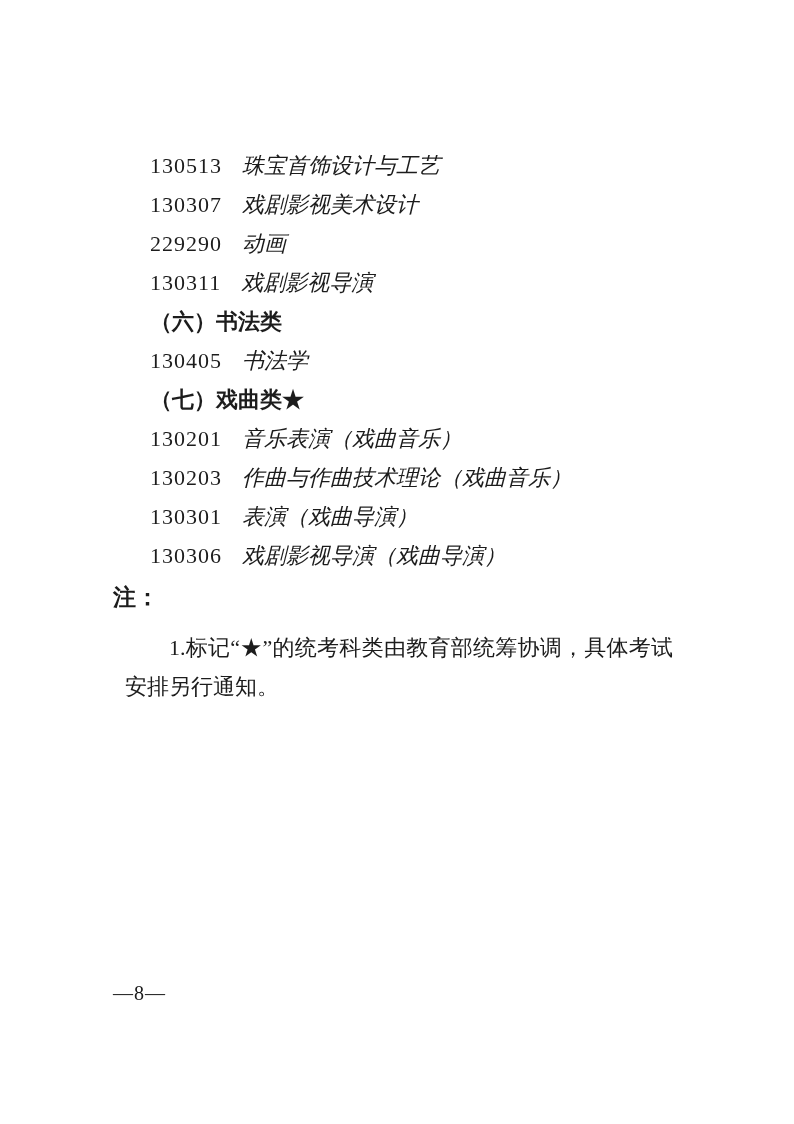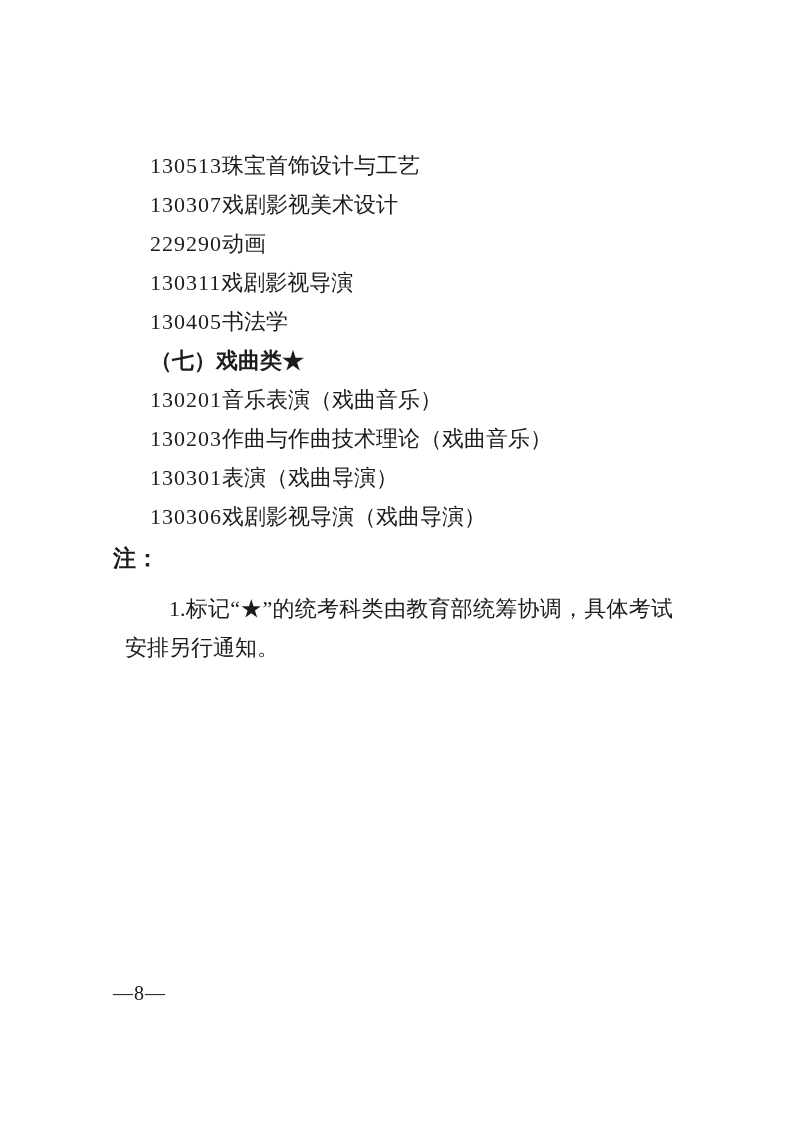--- a/index.html
+++ b/index.html
@@ -33,20 +33,22 @@
   }
   .major-list .line.major {
     padding-left: 37px;
     font-weight: normal;
   }
   .major-list .line.section {
     padding-left: 37px;
     font-weight: bold;
   }
   .major-list .name {
+    margin-left: 20px;
+    font-style: italic;
   }
   .notes {
     margin-top: 3px;
   }
   .notes-heading {
     font-size: 23px;
     font-weight: bold;
     height: 39px;
     line-height: 39px;
   }
@@ -77,20 +79,23 @@
       </div>
       <div class="line major">
         <span class="code">130307</span><span class="name">戏剧影视美术设计</span>
       </div>
       <div class="line major">
         <span class="code">229290</span><span class="name">动画</span>
       </div>
       <div class="line major">
         <span class="code">130311</span><span class="name">戏剧影视导演</span>
       </div>
+      <div class="line section">
+        <span>（六）书法类</span>
+      </div>
       <div class="line major">
         <span class="code">130405</span><span class="name">书法学</span>
       </div>
       <div class="line section">
         <span>（七）戏曲类★</span>
       </div>
       <div class="line major">
         <span class="code">130201</span><span class="name">音乐表演（戏曲音乐）</span>
       </div>
       <div class="line major">

